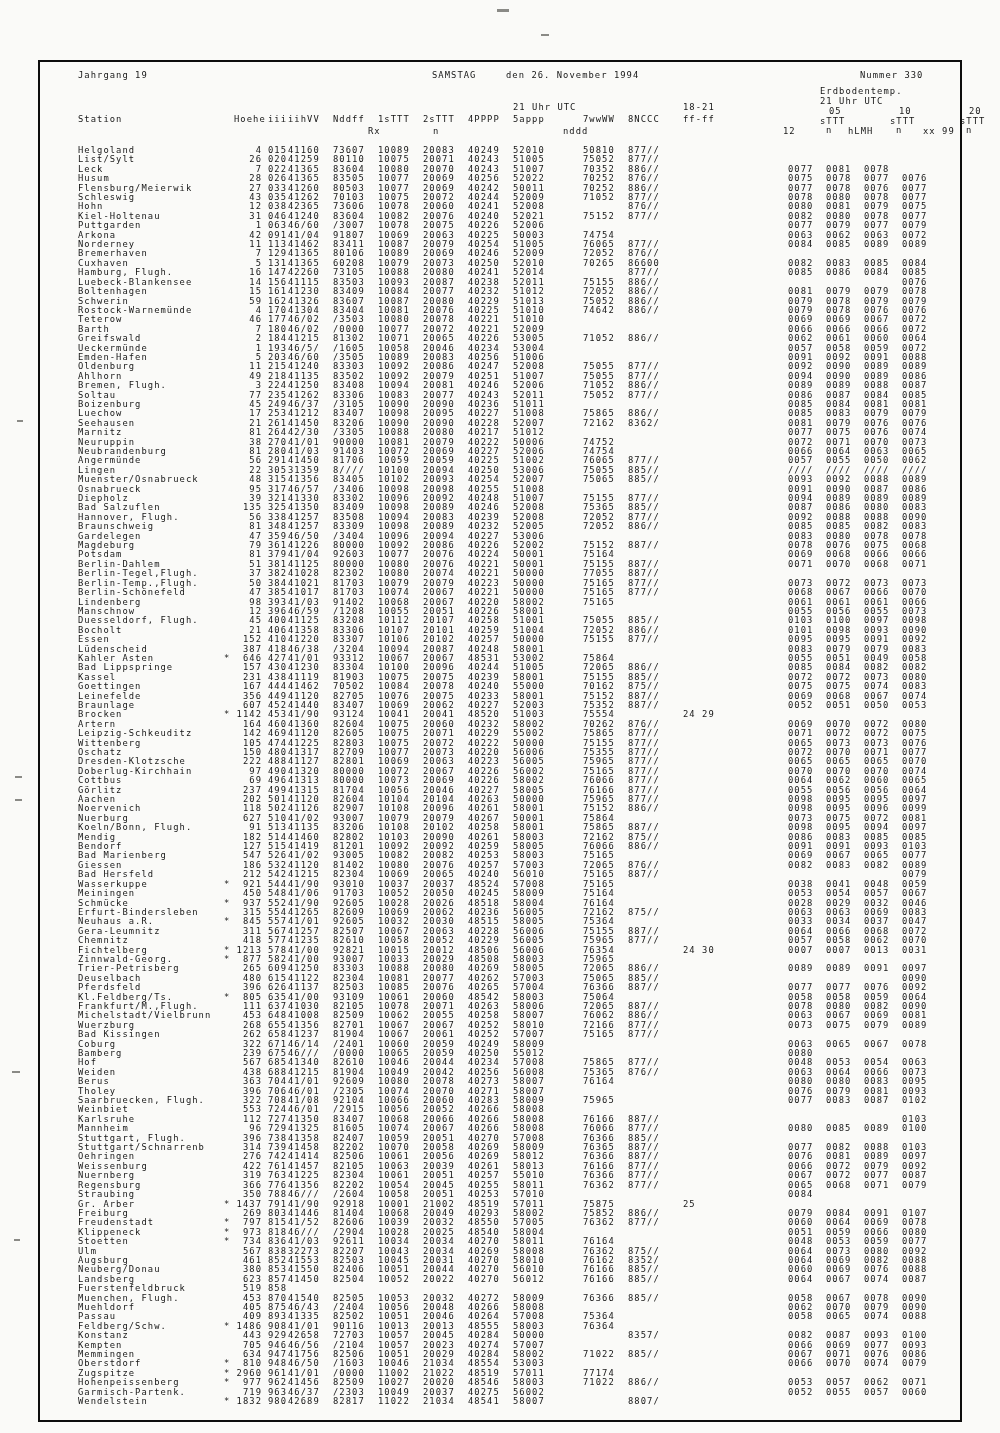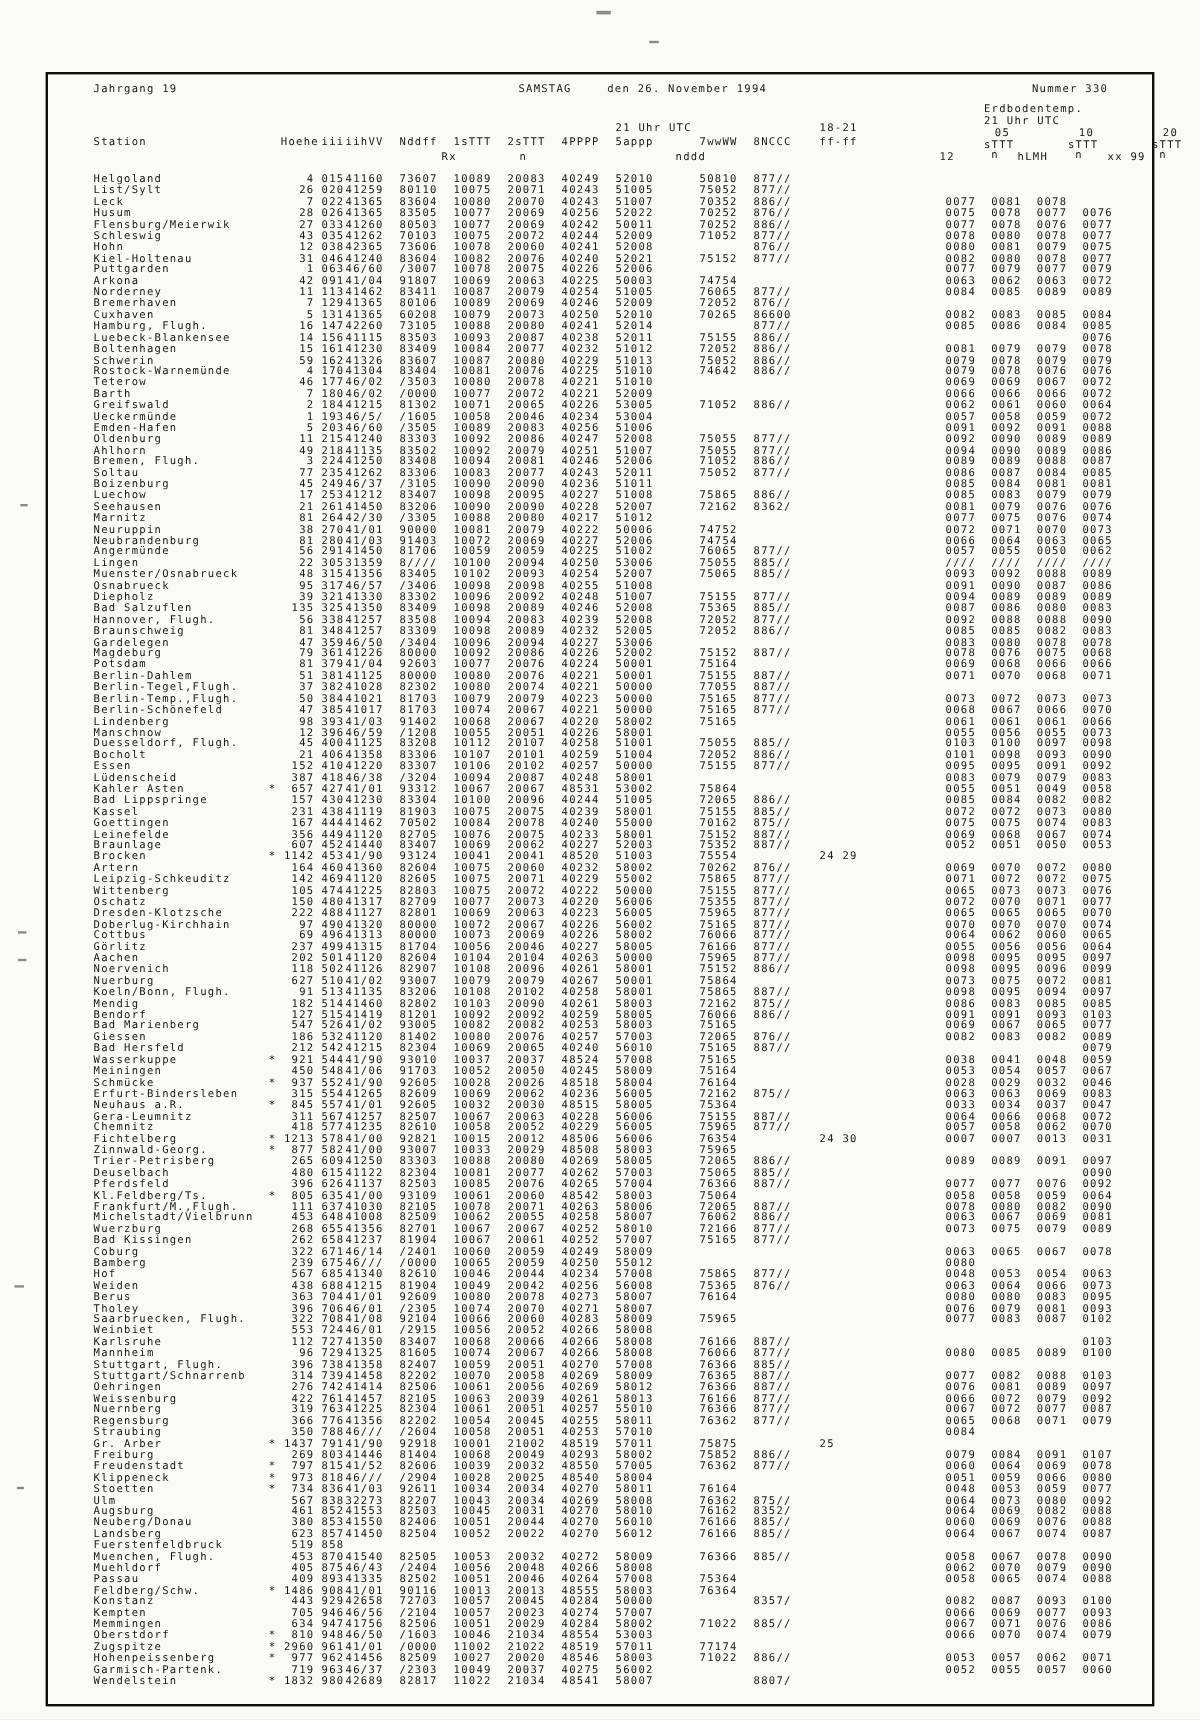--- a/index.html
+++ b/index.html
@@ -1169,21 +1169,21 @@
           <span class="c c12"></span>
           <span class="c c13"></span>
           <span class="c c14">0083</span>
           <span class="c c15">0079</span>
           <span class="c c16">0079</span>
           <span class="c c17">0083</span>
         </div>
         <div class="trow drow">
           <span class="c c1">Kahler Asten</span>
           <span class="c c2">*</span>
-          <span class="c c3">657</span>
+          <span class="c c3">646</span>
           <span class="c c4">427</span>
           <span class="c c5">41/01</span>
           <span class="c c6">93312</span>
           <span class="c c7">10067</span>
           <span class="c c8">20067</span>
           <span class="c c9">48531</span>
           <span class="c c10">53002</span>
           <span class="c c11">75864</span>
           <span class="c c12"></span>
           <span class="c c13"></span>

